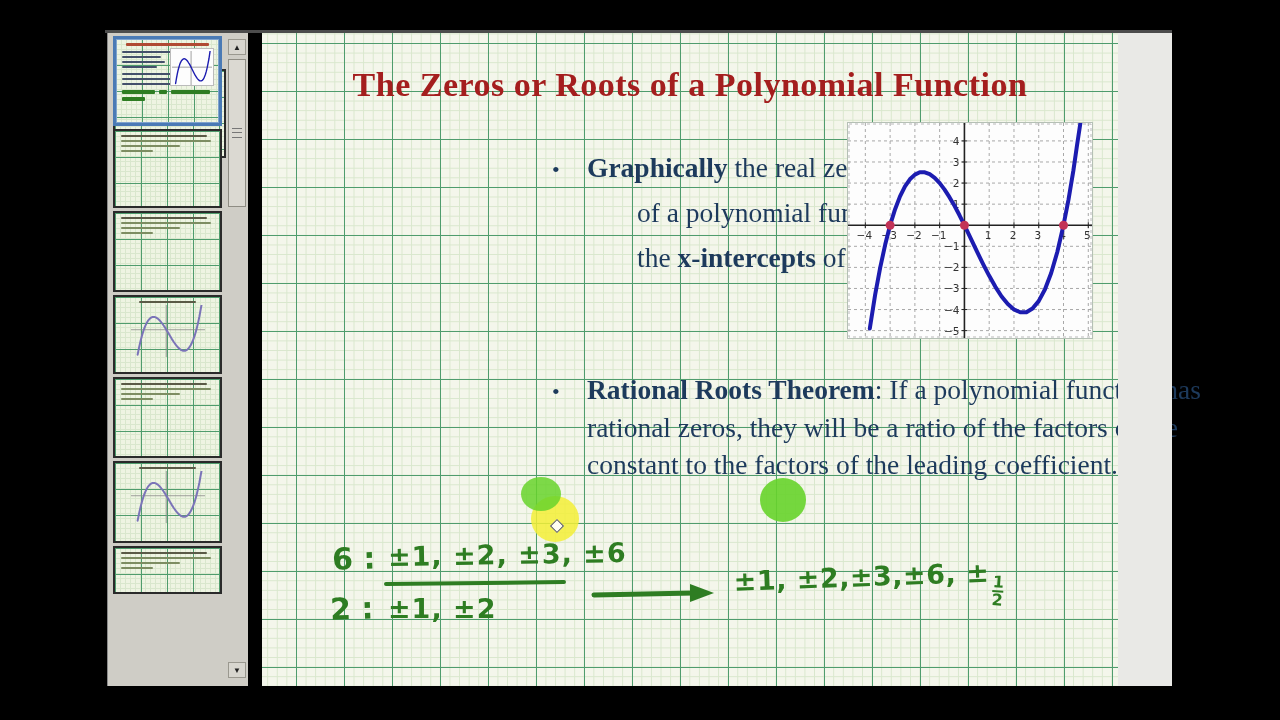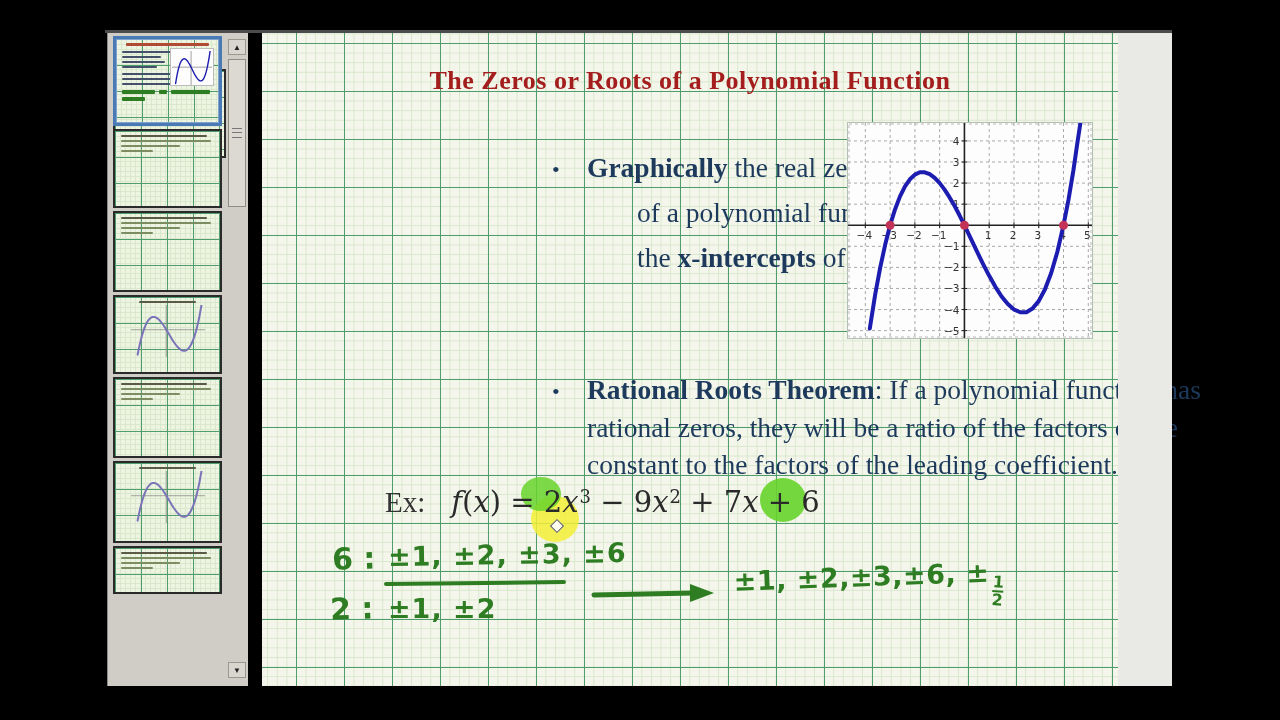--- a/index.html
+++ b/index.html
@@ -48,21 +48,21 @@
          background-image:
            linear-gradient(var(--grid-major,#4f9c6d) 1px,transparent 1px),
            linear-gradient(90deg,var(--grid-major,#4f9c6d) 1px,transparent 1px),
            linear-gradient(var(--grid-minor,#d9e7cd) 1px,transparent 1px),
            linear-gradient(90deg,var(--grid-minor,#d9e7cd) 1px,transparent 1px);
          background-size:48px 48px,48px 48px,9.6px 9.6px,9.6px 9.6px;
          background-position:-14px 10px,-14px 10px,-14px 10px,-14px 10px;}
   .gray-strip{position:absolute;left:1118px;top:3px;width:54px;height:653px;background:#e9e9e6;}
 
   .title{position:absolute;left:0;top:33px;width:100%;margin:0;text-align:center;
-         font-family:"Liberation Serif",serif;font-weight:bold;font-size:26px;
+         font-family:"Liberation Serif",serif;font-weight:bold;font-size:34px;
          color:var(--title-red,#a41e1e);letter-spacing:0.5px;}
 
   .bullet{position:absolute;font-family:"Liberation Serif",serif;
           color:var(--body-navy,#1d3a5c);font-size:27.5px;}
   .bullet .dot{position:absolute;left:0;top:2px;font-size:22px;}
   .b1{left:290px;top:112px;line-height:45px;}
   .b1 .btext{margin-left:35px;}
   .b1 .indent{margin-left:85px;}
   .b2{left:290px;top:338px;line-height:37.5px;width:760px;}
   .b2 .btext{margin-left:35px;}
@@ -281,21 +281,20 @@
         <div class="btext"><b>Rational Roots Theorem</b><span>:  If a polynomial function has</span></div>
         <div class="btext">rational zeros, they will be a ratio of the factors of the</div>
         <div class="btext">constant to the factors of the leading coefficient.</div>
       </div>
 
       <div class="equation">
         <div class="hl-blob blob-cursor"></div>
         <div class="hl-blob blob-coef"></div>
         <div class="hl-blob blob-const"></div>
         <div class="cursor-diamond"></div>
-        <span class="eq-inner"><span class="lbl">Ex:</span><span class="it">f</span><span>(</span><span class="it">x</span><span>) = </span><span>2</span><span class="it">x</span><sup>3</sup><span> − 9</span><span class="it">x</span><sup>2</sup><span> + 7</span><span class="it">x</span><span> + </span><span>6</span></span>
       </div>
 
       <div class="hand hw-numlabel">6 :</div>
       <div class="hand hw-numvals">±1, ±2, ±3, ±6</div>
       <div class="hw-fracbar"></div>
       <div class="hand hw-denlabel">2 :</div>
       <div class="hand hw-denvals">
         <span>±1, </span><span class="hw-den-hl"><span class="blob"></span><span>±2</span></span>
       </div>
       <svg class="hw-arrow" width="130" height="26">

